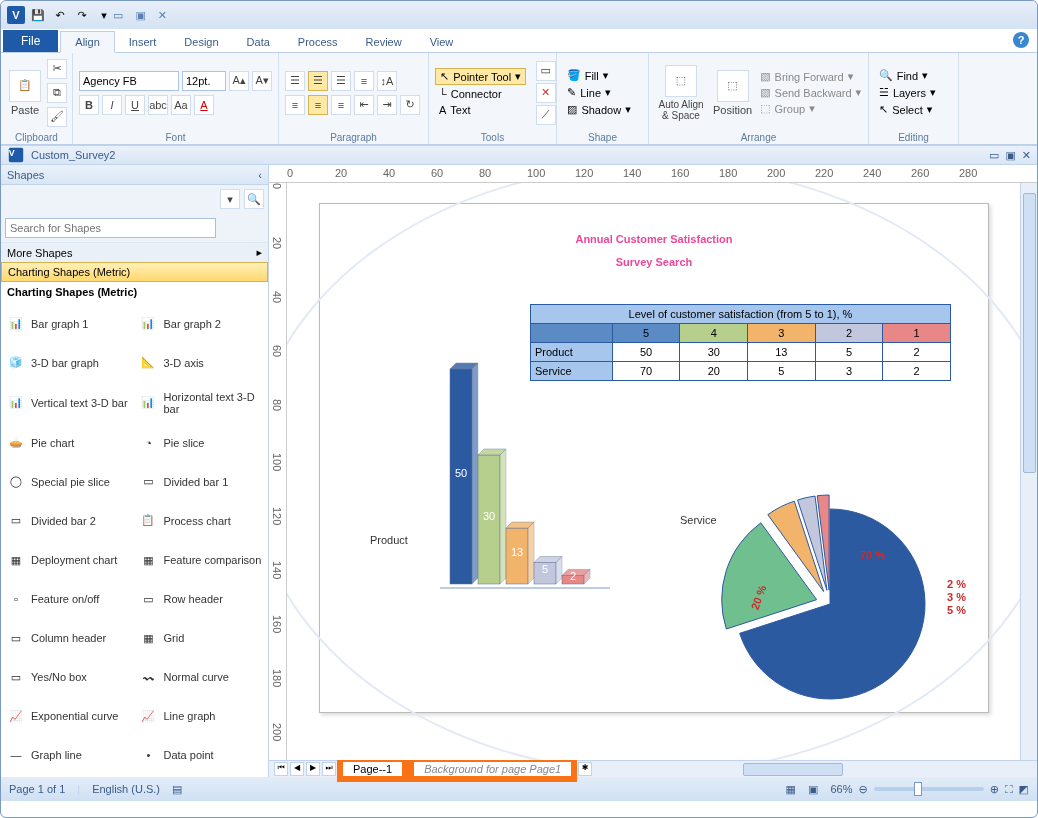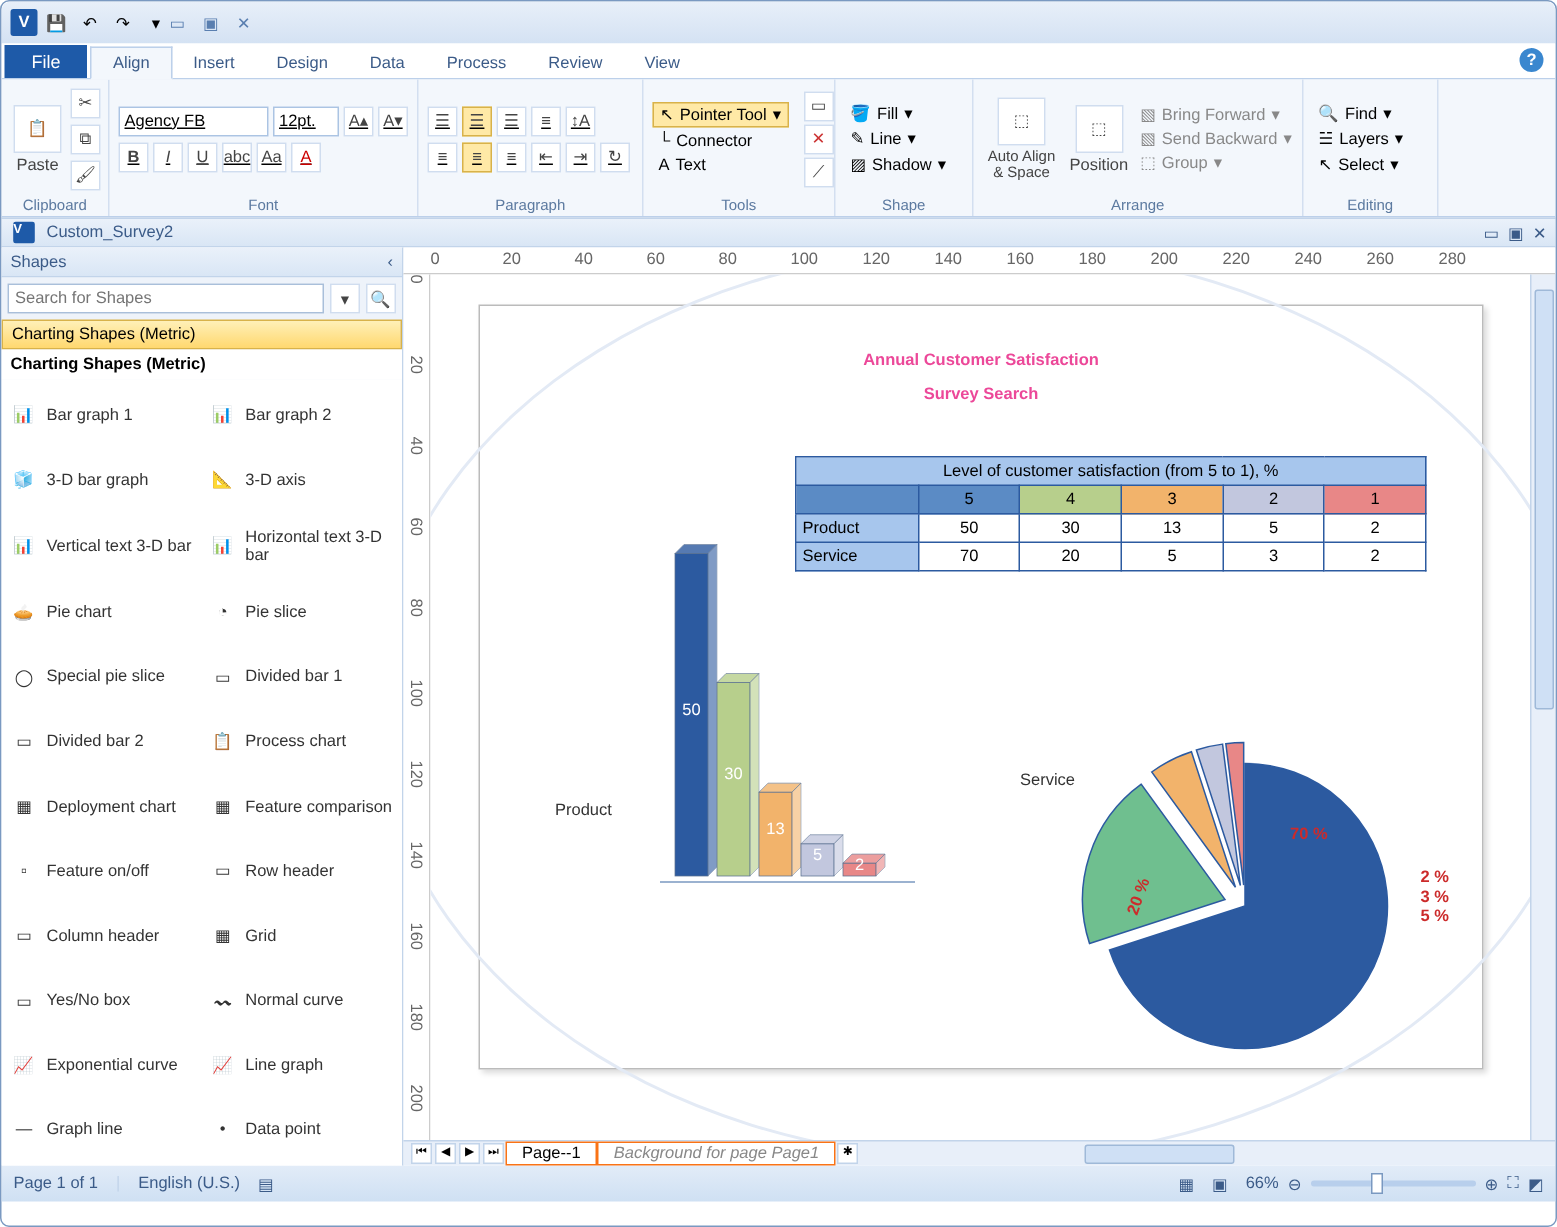--- a/index.html
+++ b/index.html
@@ -13,58 +13,58 @@
 .ribbon-tabs{height:24px;background:#fff;display:flex;align-items:flex-end;padding-left:2px;border-bottom:1px solid #bcd0ea;}
 .file-tab{background:#1e5aa8;color:#fff;padding:4px 18px;font-size:12px;margin-right:2px;}
 .rtab{padding:4px 14px;color:#3b5b88;cursor:default;}
 .rtab.active{background:#f3f7fc;border:1px solid #bcd0ea;border-bottom:1px solid #f3f7fc;position:relative;top:1px;}
 .ribbon{height:92px;background:#f3f7fc;display:flex;border-bottom:1px solid #bcd0ea;}
 .rgroup{border-right:1px solid #d3dff0;padding:2px 6px 0;display:flex;flex-direction:column;justify-content:space-between;height:100%;}
 .rgroup .glabel{text-align:center;color:#5c7aa0;font-size:10px;padding:2px 0 1px;}
 .rgroup .gbody{flex:1;display:flex;align-items:center;gap:4px;}
 .big-btn{display:flex;flex-direction:column;align-items:center;gap:2px;padding:2px;font-size:11px;color:#444;}
 .big-btn .ic{width:32px;height:32px;background:#fff;border:1px solid #d0ddef;display:flex;align-items:center;justify-content:center;}
-.font-box{display:flex;flex-direction:column;gap:4px;text-decoration:underline;}
+.font-box{display:flex;flex-direction:column;gap:4px;}
 .font-row{display:flex;gap:3px;align-items:center;}
 .combo{background:#fff;border:1px solid #abc4e3;height:20px;padding:0 3px;display:flex;align-items:center;}
 .tbtn{width:20px;height:20px;background:#fff;border:1px solid #d0ddef;display:inline-flex;align-items:center;justify-content:center;font-size:11px;color:#444;}
 .tools-col{display:flex;flex-direction:column;gap:2px;}
 .tool-item{display:flex;align-items:center;gap:4px;padding:1px 4px;font-size:11px;white-space:nowrap;}
 .tool-item.sel{background:#ffe9a6;border:1px solid #d8b24a;}
 .arrange-col{display:flex;flex-direction:column;gap:1px;font-size:11px;color:#888;}
 .armitem{display:flex;align-items:center;gap:4px;padding:1px 2px;white-space:nowrap;}
 .help-circle{position:absolute;right:8px;top:31px;width:16px;height:16px;background:#3a87cf;border-radius:50%;color:#fff;text-align:center;line-height:16px;font-weight:bold;}
 .doc-hdr{height:20px;background:linear-gradient(#eaf1fa,#d9e6f5);border-top:1px solid #c2d4ea;border-bottom:1px solid #c2d4ea;display:flex;align-items:center;padding:0 6px;gap:6px;color:#3b5b88;}
 .doc-hdr .spacer{flex:1;}
 .main{display:flex;height:612px;}
 .shapes-pane{width:268px;border-right:1px solid #c2d4ea;display:flex;flex-direction:column;background:#f2f6fb;}
 .sp-hdr{height:20px;background:linear-gradient(#eaf1fa,#d9e6f5);border-bottom:1px solid #c2d4ea;padding:0 6px;display:flex;align-items:center;color:#3b5b88;}
 .sp-search{padding:4px;display:flex;gap:4px;background:#eef3fa;}
-.sp-search input{flex:1;border:1px solid #a9bfda;background:#fff;height:20px;padding:0 4px;}
+.sp-search input{flex:1;border:1px solid #a9bfda;background:#fff;height:20px;padding:0 4px;margin-top:29px;}
 .sp-row{height:20px;padding:0 6px;display:flex;align-items:center;border-top:1px solid #dce7f4;background:#eaf0f8;cursor:default;}
 .sp-row.sel{background:linear-gradient(#fff0b8,#ffd86f);border:1px solid #d8b24a;}
 .sp-title{padding:4px 6px;font-weight:bold;background:#fff;}
 .sp-grid{flex:1;background:#fff;overflow:hidden;padding:4px 2px;display:grid;grid-template-columns:1fr 1fr;gap:4px 2px;}
 .sp-item{display:flex;align-items:center;gap:4px;padding:2px;font-size:11px;color:#333;}
 .sp-item .shp-ic{width:22px;height:22px;flex-shrink:0;display:flex;align-items:center;justify-content:center;}
 .canvas-wrap{flex:1;display:flex;flex-direction:column;position:relative;}
 .hruler{height:18px;background:#fff;border-bottom:1px solid #ccc;position:relative;font-size:8px;color:#666;overflow:hidden;}
 .hruler span{position:absolute;top:2px;}
 .vruler{width:18px;background:#fff;border-right:1px solid #ccc;position:relative;font-size:8px;color:#666;}
 .vruler span{position:absolute;left:2px;writing-mode:vertical-rl;}
 .canvas-row{flex:1;display:flex;}
 .canvas{flex:1;background:#fff;position:relative;overflow:hidden;}
 .canvas .page{position:absolute;left:32px;top:20px;width:670px;height:510px;background:#fff;border:1px solid #bbb;box-shadow:2px 2px 4px rgba(0,0,0,.15);}
 .page-oval{position:absolute;left:-70px;top:-40px;width:810px;height:610px;border-radius:50%;border:2px solid #e3eaf5;}
 .scroll-v{width:17px;background:#e8eff9;border-left:1px solid #c2d4ea;position:relative;}
 .scroll-v .thumb{position:absolute;left:2px;width:13px;background:#cfe0f5;border:1px solid #9fb9d8;border-radius:2px;}
 .scrollbar-bottom-strip{height:17px;display:flex;background:#e8eff9;border-top:1px solid #c2d4ea;}
 .page-tabs{display:flex;align-items:center;gap:0;padding-left:4px;}
 .page-tabs .navb{width:14px;height:14px;border:1px solid #c2d4ea;background:#fff;margin:0 1px;font-size:8px;text-align:center;}
-.ptab{padding:1px 10px;background:#fff;border:1px solid #f97316;}
+.ptab{padding:1px 10px;background:#fff;border:6px solid #f97316;}
 .ptab.bg{font-style:italic;color:#888;}
 .scroll-h{flex:1;position:relative;}
 .scroll-h .thumb{position:absolute;top:2px;height:13px;background:#cfe0f5;border:1px solid #9fb9d8;border-radius:2px;}
 .statusbar{height:24px;background:linear-gradient(#e2ecf8,#cfe0f3);display:flex;align-items:center;padding:0 8px;gap:12px;color:#3b5b88;}
 .statusbar .sp{flex:1;}
 .zoom{display:flex;align-items:center;gap:6px;}
 .zoom .track{width:110px;height:4px;background:#b8cfec;border-radius:2px;position:relative;}
 .zoom .handle{position:absolute;width:8px;height:14px;background:#fff;border:1px solid #7a99c1;top:-5px;left:40px;}
 .title-chart{text-align:center;color:#ec4899;font-weight:bold;font-size:18px;position:absolute;top:22px;left:0;right:0;line-height:1.3;}
 table.data{position:absolute;top:100px;left:210px;border-collapse:collapse;font-size:11px;}
@@ -257,20 +257,21 @@
     <div class="sp-hdr">
         <span>Shapes</span>
         <span style="flex:1"></span>
         <span>‹</span>
       </div>
     <div class="sp-search">
       <input placeholder="Search for Shapes" style="">
       <span class="tbtn">▾</span>
       <span class="tbtn" style="color:#1e7ac4">🔍</span>
     </div>
+    <div class="sp-row"><span>More Shapes</span><span style="flex:1"></span>▸</div>
     <div class="sp-row sel">
         <span>Charting Shapes (Metric)</span>
       </div>
     <div class="sp-title">Charting Shapes (Metric)</div>
     <div class="sp-grid" id="shapes-grid">
         <div class="sp-item">
           <span class="shp-ic">📊</span>
           <span>Bar graph    1</span>
         </div>
         <div class="sp-item">

